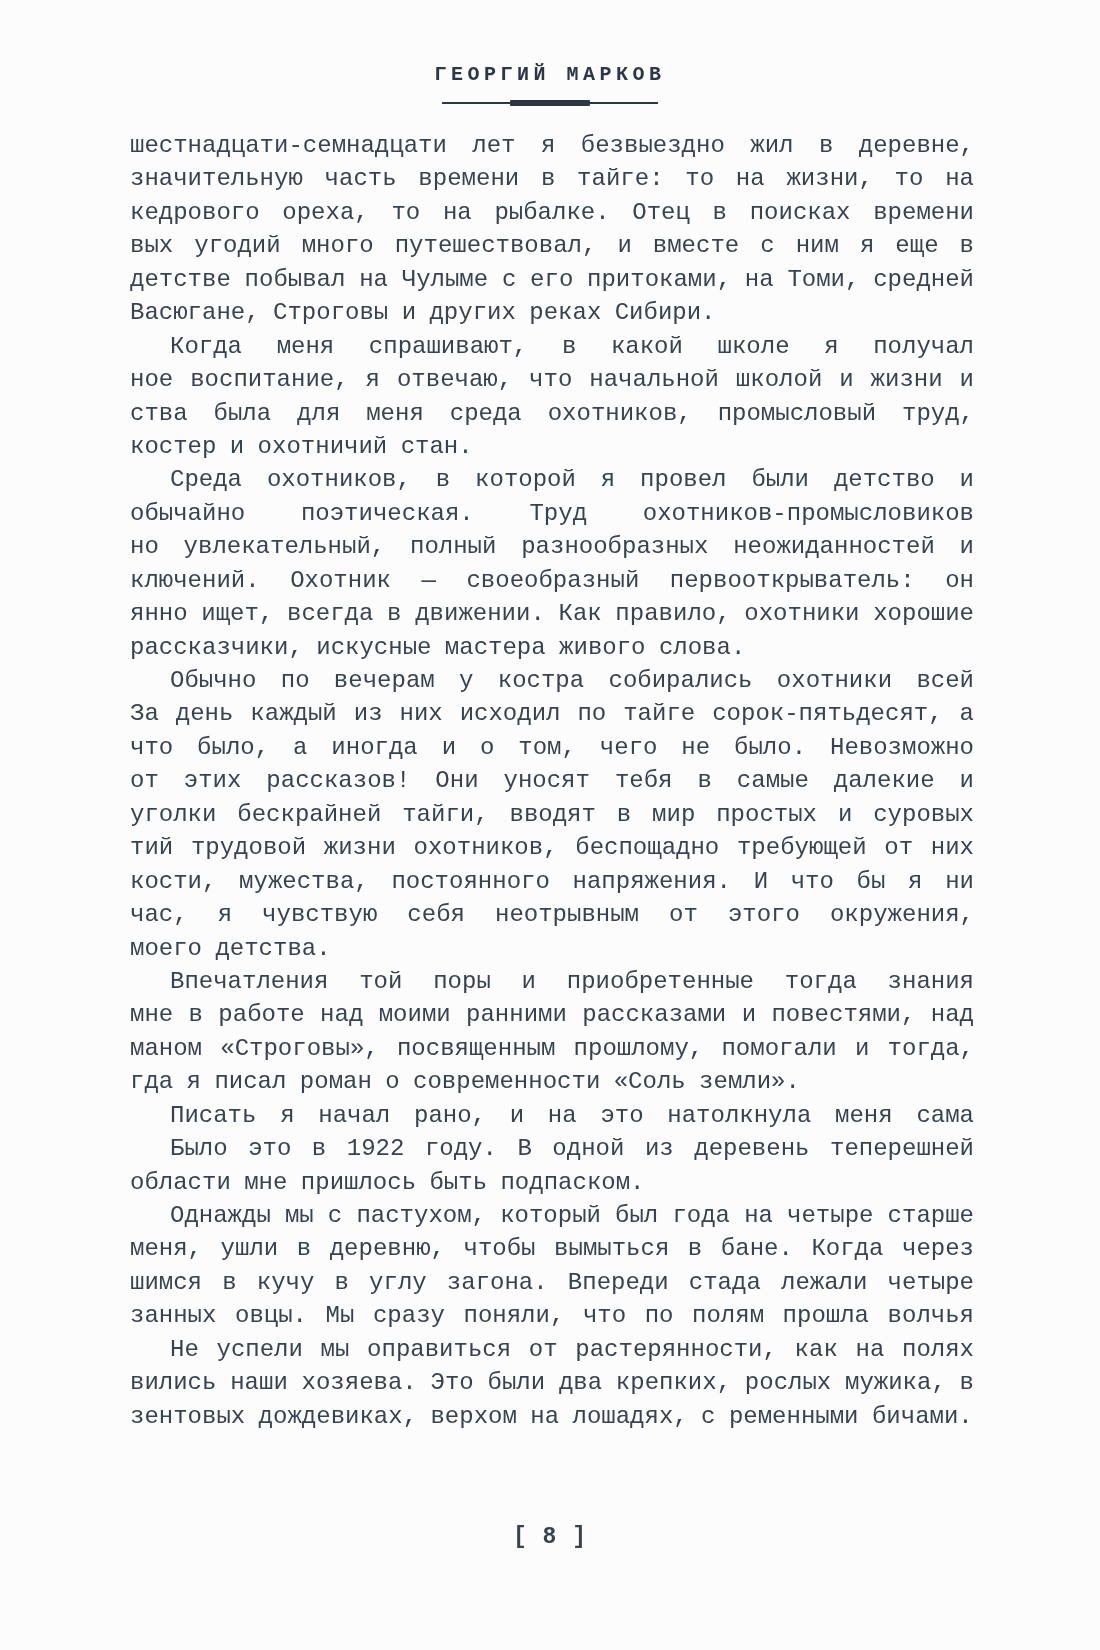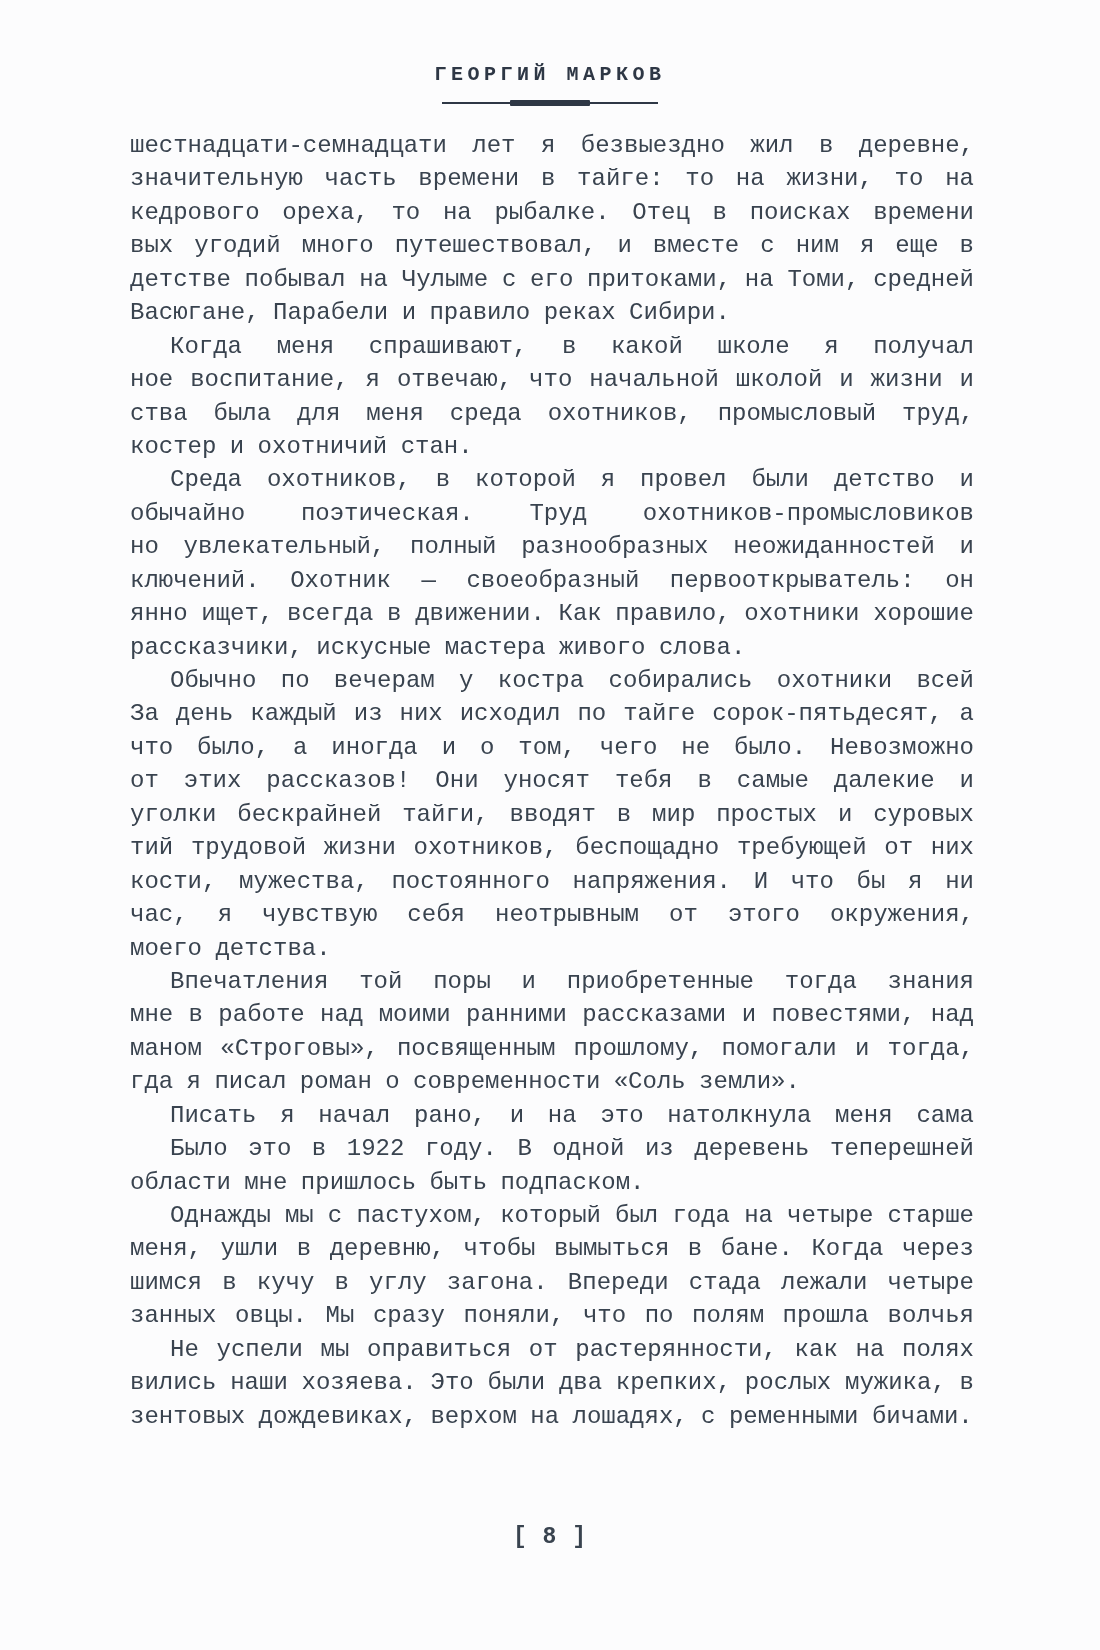--- a/index.html
+++ b/index.html
@@ -91,21 +91,21 @@
     <div class="thick-rule"></div>
   </div>
 
   <div class="text-block">
       <div class="paragraph">
         <div class="line">шестнадцати-семнадцати лет я безвыездно жил в деревне, проводя</div>
         <div class="line">значительную часть времени в тайге: то на жизни, то на промысле</div>
         <div class="line">кедрового ореха, то на рыбалке. Отец в поисках времени промысло-</div>
         <div class="line">вых угодий много путешествовал, и вместе с ним я еще в раннем</div>
         <div class="line">детстве побывал на Чулыме с его притоками, на Томи, средней Оби,</div>
-        <div class="line para-last">Васюгане, Парабели и правило реках Сибири.</div>
+        <div class="line para-last">Васюгане, Строговы и других реках Сибири.</div>
       </div>
       <div class="paragraph">
         <div class="line para-first-indent">Когда меня спрашивают, в какой школе я получал художествен-</div>
         <div class="line">ное воспитание, я отвечаю, что начальной школой и жизни и искус-</div>
         <div class="line">ства была для меня среда охотников, промысловый труд, таежный</div>
         <div class="line para-last">костер и охотничий стан.</div>
       </div>
       <div class="paragraph">
         <div class="line para-first-indent">Среда охотников, в которой я провел были детство и юность, не-</div>
         <div class="line">обычайно поэтическая. Труд охотников-промысловиков тяжелый,</div>

